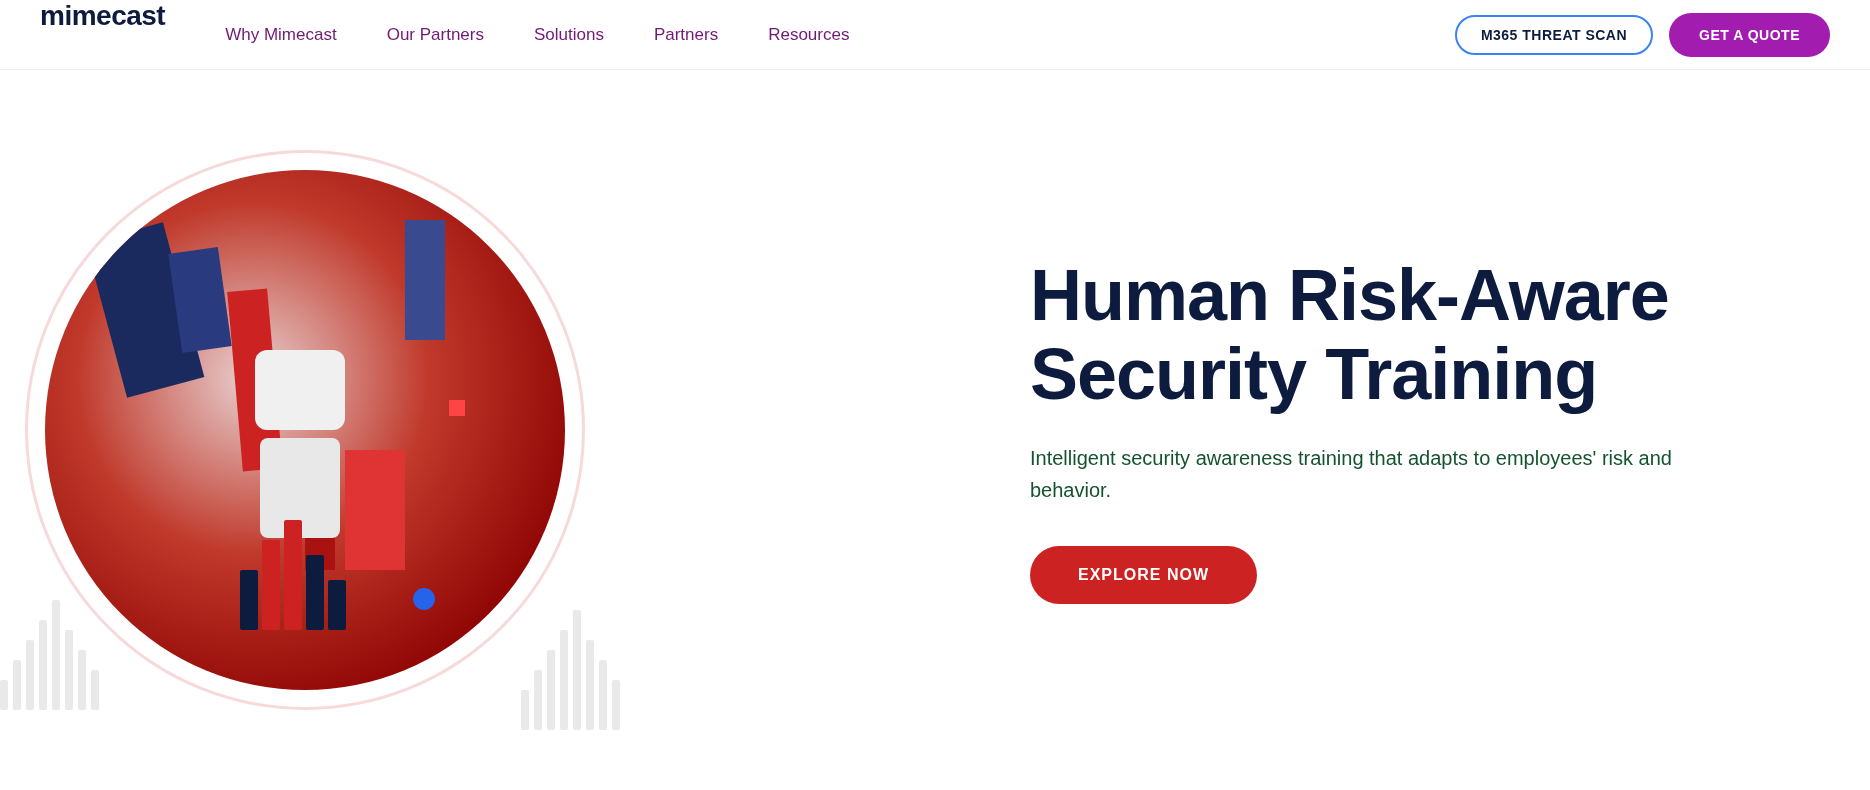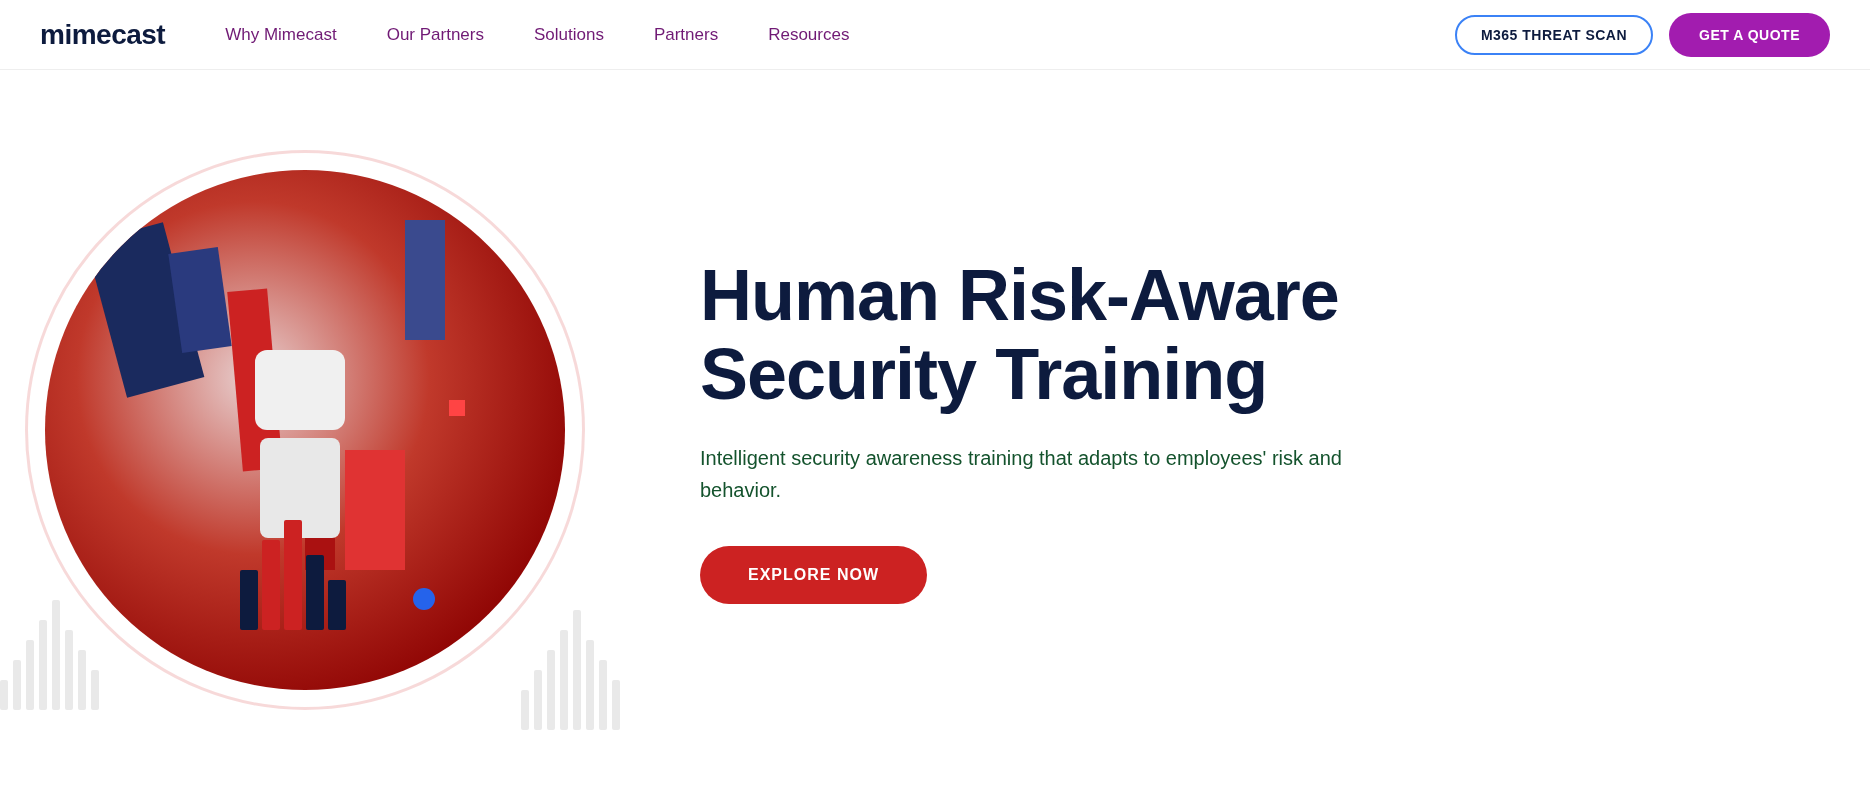--- a/index.html
+++ b/index.html
@@ -12,22 +12,21 @@
       font-family: -apple-system, BlinkMacSystemFont, 'Segoe UI', Arial, sans-serif;
       background: #ffffff;
       width: 1870px;
       min-height: 790px;
       overflow-x: hidden;
     }
 
     
     .navbar {
       display: flex;
-      align-items: center;
-      padding: 16px 40px;
+      padding: 0 40px;
       height: 70px;
       background: #ffffff;
       border-bottom: 1px solid #eee;
       position: relative;
       z-index: 10;
     }
 
     .navbar-logo {
       margin-right: 60px;
       flex-shrink: 0;
@@ -90,20 +89,21 @@
     }
 
     
     .hero {
       display: flex;
       align-items: center;
       min-height: 720px;
       background: #ffffff;
       position: relative;
       overflow: hidden;
+      justify-content: space-between;
     }
 
     
     .hero-illustration {
       flex: 0 0 640px;
       position: relative;
       height: 720px;
       display: flex;
       align-items: center;
       justify-content: center;

